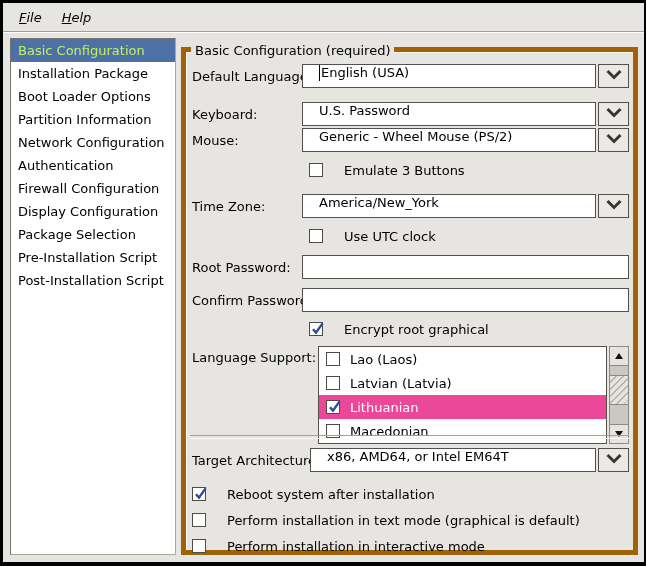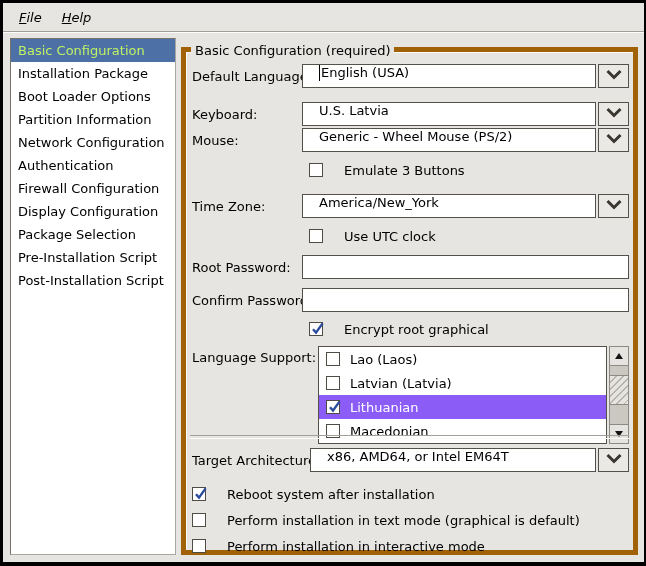--- a/index.html
+++ b/index.html
@@ -39,21 +39,21 @@
   .cb{flex:none;width:14px;height:14px;box-sizing:border-box;background:#fff;border:1px solid #4f4c46;
     position:relative;}
   .cb svg{display:none;position:absolute;left:0;top:-2px;overflow:visible;}
   .cb.checked svg{display:block;}
   .cb-label{white-space:nowrap;}
 
   
   .listbox{flex:1;display:flex;align-items:stretch;padding-left:16px;}
   .list-viewport{flex:1;box-sizing:border-box;background:#fff;border:1px solid #54514b;overflow:hidden;}
   .lang-row{height:24px;display:flex;align-items:center;padding-left:7px;gap:10px;}
-  .lang-row.selected{background:#8b5cf6;color:#fff;}
+  .lang-row.selected{background:#ec4899;color:#fff;}
   .lang-row .cb{margin:0;}
 
   
   .vscroll{flex:none;width:20px;margin-left:2px;box-sizing:border-box;background:#cbc8c2;
     border:1px solid #8d8a83;display:flex;flex-direction:column;}
   .scroll-btn{flex:none;height:18px;background:#e6e4e0;display:flex;align-items:center;justify-content:center;}
   .scroll-btn.up{border-bottom:1px solid #8d8a83;}
   .scroll-btn.down{border-top:1px solid #8d8a83;}
   .tri-up{width:0;height:0;border-left:4px solid transparent;border-right:4px solid transparent;border-bottom:6px solid #141414;}
   .tri-down{width:0;height:0;border-left:4px solid transparent;border-right:4px solid transparent;border-top:6px solid #141414;}
@@ -103,21 +103,21 @@
                 <polyline points="3.5,3 10,9.5 16.5,3" fill="none" stroke="#39362f" stroke-width="3"></polyline>
               </svg></span>
           </button>
       </div>
     </div>
 
     <div class="field-row" style="top:50px">
       <span class="flabel">Keyboard:</span>
       <div class="combo">
         <div class="entry">
-          <span>U.S. Latvia</span>
+          <span>U.S. Password</span>
         </div>
         <button class="combo-btn">
             <span class="chev"><svg width="20" height="13" viewBox="0 0 20 13">
                 <polyline points="3.5,3 10,9.5 16.5,3" fill="none" stroke="#39362f" stroke-width="3"></polyline>
               </svg></span>
           </button>
       </div>
     </div>
 
     <div class="field-row" style="top:76px">

